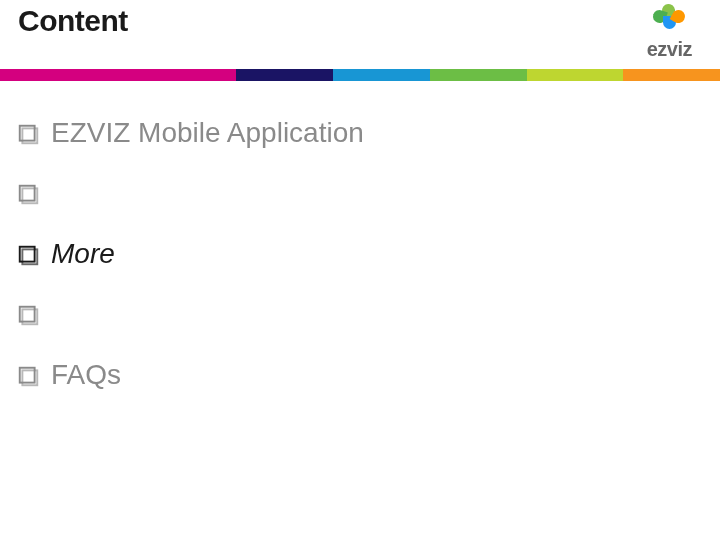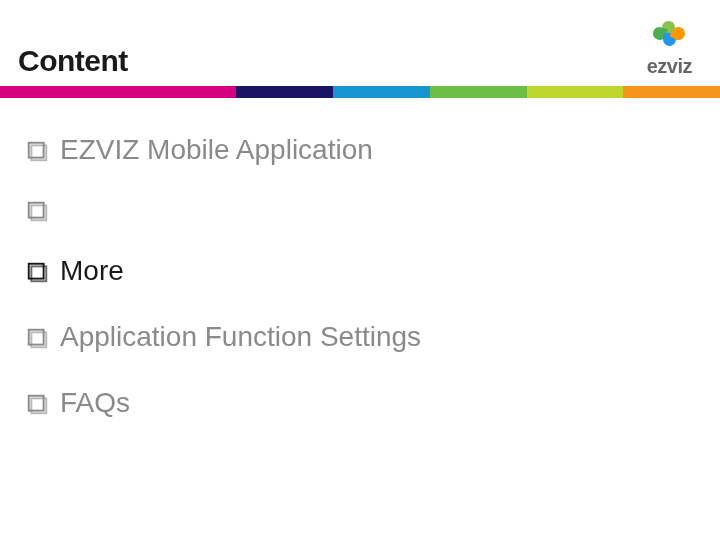--- a/index.html
+++ b/index.html
@@ -11,22 +11,22 @@
       width: 720px;
       height: 540px;
       background: #ffffff;
       font-family: "Segoe UI", Tahoma, Verdana, sans-serif;
       position: relative;
       overflow: hidden;
     }
     .header {
       display: flex;
       justify-content: space-between;
-      align-items: flex-end;
-      padding: 21px 28px 6px 18px;
+      align-items: flex-start;
+      padding: 4px 28px 6px 18px;
     }
     .title {
       font-size: 30px;
       font-weight: 800;
       color: #1a1a1a;
       letter-spacing: -0.5px;
     }
     .logo-wrap {
       display: flex;
       align-items: center;
@@ -64,21 +64,21 @@
     .seg {
       flex: 1;
     }
     .seg.c1 { background: #d4007f; flex: 2.2; }
     .seg.c2 { background: #1a1464; flex: 0.9; }
     .seg.c3 { background: #1896d4; flex: 0.9; }
     .seg.c4 { background: #6cbe45; flex: 0.9; }
     .seg.c5 { background: #bed630; flex: 0.9; }
     .seg.c6 { background: #f7941e; flex: 0.9; }
     .content-list {
-      padding: 36px 18px 0 27px;
+      padding: 36px 18px 0 18px;
     }
     .item {
       display: flex;
       align-items: center;
       margin-bottom: 34px;
     }
     .checkbox-icon {
       width: 21px;
       height: 21px;
       flex-shrink: 0;
@@ -94,20 +94,21 @@
       fill: none;
       stroke-width: 2.2;
     }
     .item-text {
       font-size: 28px;
       font-weight: 400;
       letter-spacing: 0px;
     }
     .item.active .item-text {
       color: #1a1a1a;
+      font-style: italic;
     }
     .item.inactive .item-text {
       color: #8a8a8a;
     }
     .item.indent {
       padding-left: 8px;
       margin-left: -8px;
     }
   </style>
 </head>
@@ -166,21 +167,20 @@
     <span class="item-text">More</span>
   </div>
 
   <div class="item inactive">
     <span class="checkbox-icon">
       <svg viewBox="0 0 24 24">
         <rect class="shadow" x="5" y="5" width="17" height="17" stroke="#b8b8b8"></rect>
         <rect class="outer" x="2" y="2" width="17" height="17" stroke="#8a8a8a"></rect>
       </svg>
     </span>
-    <span class="item-text">Application Function Settings</span>
   </div>
 
   <div class="item inactive">
     <span class="checkbox-icon">
       <svg viewBox="0 0 24 24">
         <rect class="shadow" x="5" y="5" width="17" height="17" stroke="#b8b8b8"></rect>
         <rect class="outer" x="2" y="2" width="17" height="17" stroke="#8a8a8a"></rect>
       </svg>
     </span>
     <span class="item-text">FAQs</span>

